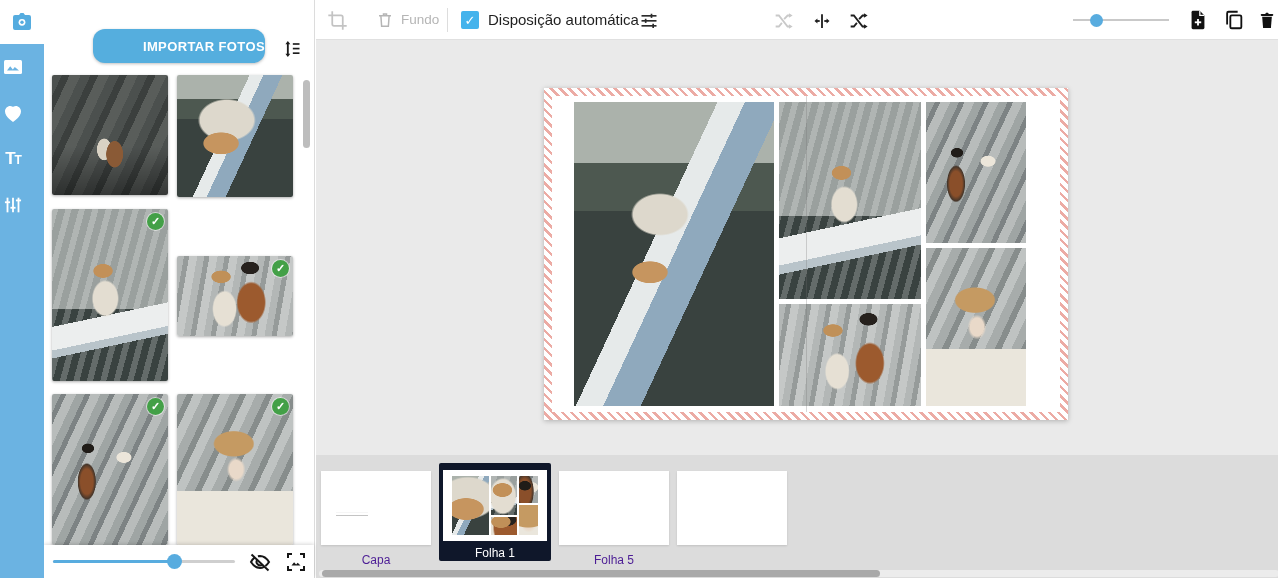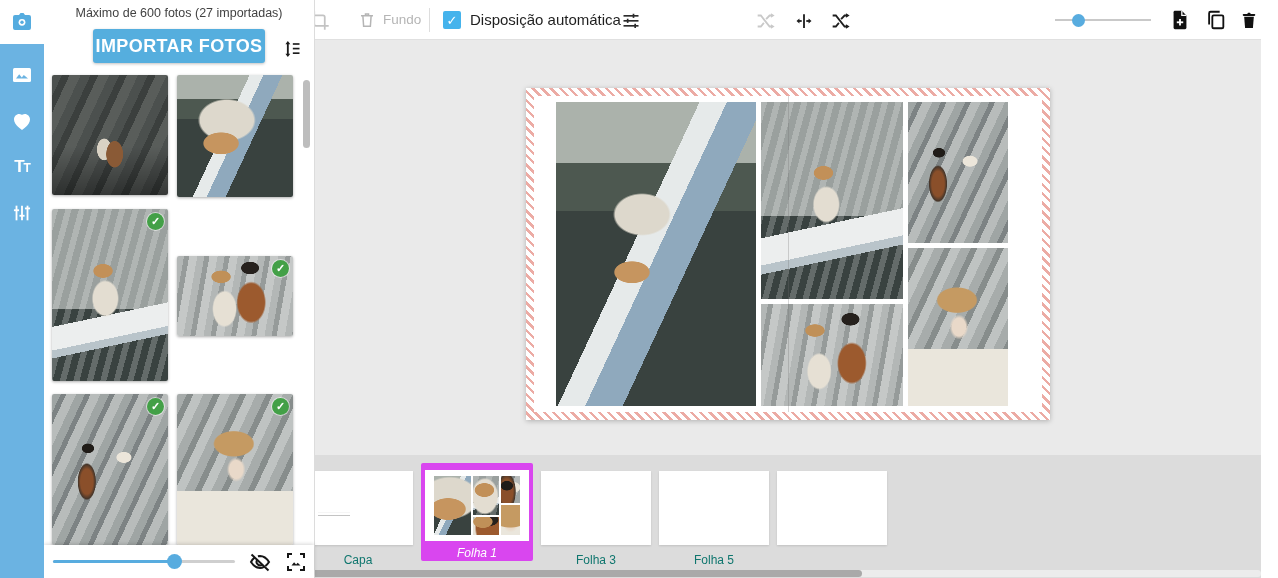--- a/index.html
+++ b/index.html
@@ -4,49 +4,49 @@
 <style>
   * { margin:0; padding:0; box-sizing:border-box; }
   html,body { width:1278px; height:578px; overflow:hidden; }
   body { font-family:"Liberation Sans", sans-serif; background:#fff; }
   .app { position:relative; width:1278px; height:578px; overflow:hidden; background:#fff; }
   svg { display:block; }
 
   
   .rail { position:absolute; left:0; top:0; width:44px; height:578px; background:#fff; z-index:30; }
   .rail-top { height:44px; display:flex; align-items:center; justify-content:center; color:#55ACDF; cursor:pointer; }
-  .rail-body { position:absolute; top:44px; left:0; right:0; bottom:0; background:#6BB3E2; display:flex; flex-direction:column; align-items:center; padding-top:18px; gap:20px; color:#fff; }
+  .rail-body { position:absolute; top:44px; left:0; right:0; bottom:0; background:#6BB3E2; display:flex; flex-direction:column; align-items:flex-start; padding-top:10px; gap:20px; color:#fff; }
   .rail-item { width:26px; height:26px; display:flex; align-items:center; justify-content:center; cursor:pointer; }
   .tt-glyph { font-weight:bold; font-size:17px; color:#fff; letter-spacing:-1px; }
   .tt-glyph small { font-size:12px; font-weight:bold; }
 
   
   .library { position:absolute; left:44px; top:0; width:271px; height:578px; background:#fff; border-right:1px solid #dcdcdc; z-index:20; }
   .lib-header { position:absolute; top:6px; left:0; right:0; text-align:center; font-size:12.5px; color:#424242; }
-  .import-btn { position:absolute; top:29px; left:49px; width:172px; height:34px; background:#55AEDE; color:#fff; border:none; border-radius:3px; font-family:inherit; font-weight:bold; font-size:18px; letter-spacing:.4px; box-shadow:0 1px 3px rgba(0,0,0,.25); cursor:pointer; }
+  .import-btn { position:absolute; top:29px; left:49px; width:172px; height:34px; background:#55AEDE; color:#fff; border:none; border-radius:12px; font-family:inherit; font-weight:bold; font-size:13px; letter-spacing:.4px; box-shadow:0 1px 3px rgba(0,0,0,.25); cursor:pointer;text-align:right; }
   .sort-icon { position:absolute; top:39px; left:238px; color:#1c1c1c; cursor:pointer; }
   .lib-grid { position:absolute; left:0; top:0; width:100%; height:545px; overflow:hidden; }
   .lib-photo { position:absolute; border-radius:2px; box-shadow:0 1px 3px rgba(0,0,0,.32); }
   .p0 { left:8px;   top:75px;  width:116px; height:120px; }
   .p1 { left:133px; top:75px;  width:116px; height:122px; }
   .p2 { left:8px;   top:209px; width:116px; height:172px; }
   .p3 { left:133px; top:256px; width:116px; height:80px;  }
   .p4 { left:8px;   top:394px; width:116px; height:151px; }
   .p5 { left:133px; top:394px; width:116px; height:151px; }
   .check-badge { position:absolute; top:4px; right:4px; width:17px; height:17px; border-radius:50%; background:#43A047; color:#fff; font-size:11px; line-height:17px; text-align:center; font-weight:bold; box-shadow:0 0 0 1px rgba(255,255,255,.55); }
   .lib-vscroll { position:absolute; left:259px; top:80px; width:7px; height:68px; background:#bdbdbd; border-radius:4px; cursor:pointer; }
   .lib-footer { position:absolute; left:0; bottom:0; width:100%; height:33px; background:#fff; box-shadow:0 -1px 4px rgba(0,0,0,.16); }
   .lib-slider { position:absolute; left:9px; top:15px; width:182px; height:3px; background:#cfcfcf; border-radius:2px; cursor:pointer; }
   .lib-slider .fill { position:absolute; left:0; top:0; height:3px; background:#58ACDF; border-radius:2px; }
   .lib-slider .knob { position:absolute; top:-6px; width:15px; height:15px; margin-left:-8px; border-radius:50%; background:#58ACDF; }
   .eye-off-icon { position:absolute; left:204px; top:5px; color:#161616; cursor:pointer; }
   .frame-icon { position:absolute; left:240px; top:5px; color:#161616; cursor:pointer; }
 
   
-  .main { position:absolute; left:298px; top:0; width:963px; height:578px; }
+  .main { position:absolute; left:316px; top:0; width:963px; height:578px; }
   .toolbar { position:absolute; top:0; left:0; width:100%; height:40px; background:#fff; border-bottom:1px solid #e0e0e0; z-index:10; }
   .toolbar .abs { position:absolute; }
   .crop-icon { left:11px; top:10px; color:#c3c3c3; cursor:pointer; }
   .fundo-group { left:60px; top:10px; display:flex; align-items:center; gap:7px; color:#b5b5b5; cursor:pointer; }
   .fundo-label { font-size:13.5px; }
   .tdivider { left:131px; top:8px; height:24px; width:1px; background:#ddd; }
   .cbx { left:145px; top:11px; width:18px; height:18px; border-radius:2px; background:#fff; border:2px solid #9e9e9e; color:#fff; font-size:13px; line-height:15px; text-align:center; cursor:pointer; }
   .cbx.on { background:#45B3EC; border-color:#45B3EC; }
   .auto-label { left:172px; top:11px; font-size:15px; color:#1f1f1f;text-align:center; }
   .tune-icon { left:323px; top:10px; color:#2c2c2c; cursor:pointer; }
@@ -68,22 +68,22 @@
   .s1 { left:235px; top:14px;  width:142px; height:197px; }
   .s2 { left:382px; top:14px;  width:100px; height:141px; }
   .s3 { left:235px; top:216px; width:142px; height:102px; }
   .s4 { left:382px; top:160px; width:100px; height:158px; }
 
   
   .filmstrip { position:absolute; top:455px; left:0; width:100%; height:123px; background:#DCDCDC; }
   .tiles { position:absolute; left:5px; top:0; display:flex; gap:8px; align-items:flex-start; }
   .tile { width:110px; padding-top:16px; display:flex; flex-direction:column; align-items:center; cursor:pointer; flex:0 0 auto; }
   .tile .thumb { width:110px; height:74px; background:#fff; box-shadow:0 1px 2px rgba(0,0,0,.12); position:relative; overflow:hidden; }
-  .tile .label { margin-top:8px; font-size:12px; color:#0f766e; white-space:nowrap; }
-  .tile.selected { width:112px; padding:7px 4px 0; margin-top:8px; height:98px; border-radius:2px; background:#d946ef;font-style:italic; }
+  .tile .label { margin-top:8px; font-size:12px; color:#4c1d95; white-space:nowrap; }
+  .tile.selected { width:112px; padding:7px 4px 0; margin-top:8px; height:98px; border-radius:2px; background:#0f172a; }
   .tile.selected .thumb { width:98px; height:65px; border:3px solid #fff; box-sizing:content-box; box-shadow:none; }
   .tile.selected .label { color:#fff; margin-top:5px; }
   .cover-lines { position:absolute; left:14%; top:56%; width:32px; height:5px;
     background:linear-gradient(#f5f5f5 0 1px, transparent 1px 3px, #bdbdbd 3px 4px, transparent 4px); opacity:.9; }
   .mini { position:absolute; }
   .m0 { left:6px;  top:3px;  width:37px; height:59px; }
   .m1 { left:45px; top:3px;  width:26px; height:39px; }
   .m2 { left:73px; top:3px;  width:19px; height:27px; }
   .m3 { left:45px; top:44px; width:26px; height:18px; }
   .m4 { left:73px; top:32px; width:19px; height:30px; }
@@ -181,21 +181,20 @@
         <div class="lib-photo p3 sc-couple">
           <span class="check-badge">✓</span>
         </div>
         <div class="lib-photo p4 sc-man-rock">
           <span class="check-badge">✓</span>
         </div>
         <div class="lib-photo p5 sc-woman-hat">
           <span class="check-badge">✓</span>
         </div>
       </div>
-    <div class="lib-header">Máximo de 600 fotos (27 importadas)</div>
     <button class="import-btn">IMPORTAR FOTOS</button>
     <span class="sort-icon">
       <svg width="20" height="20" viewBox="0 0 24 24">
           <path d="M7 2.5l3 3.7H8.1v11.6H9.9L7 21.5l-2.9-3.7h1.8V6.2H4.1z" fill="currentColor"></path>
           <g stroke="currentColor" stroke-width="2">
             <line x1="13" y1="6" x2="21" y2="6"></line>
             <line x1="13" y1="11.5" x2="21" y2="11.5"></line>
             <line x1="13" y1="17" x2="21" y2="17"></line>
           </g>
         </svg>
@@ -347,24 +346,20 @@
               <div class="mini m0 sc-boat-lean"></div>
               <div class="mini m1 sc-boat-sit"></div>
               <div class="mini m2 sc-man-rock"></div>
               <div class="mini m3 sc-couple"></div>
               <div class="mini m4 sc-woman-hat"></div>
             </div>
             <div class="label">Folha 1</div>
           </div>
           <div class="tile">
             <div class="thumb blank"></div>
-            <div class="label">Folha 3</div>
-          </div>
-          <div class="tile">
-            <div class="thumb blank"></div>
             <div class="label">Folha 5</div>
           </div>
           <div class="tile">
             <div class="thumb blank"></div>
             <div class="label"></div>
           </div>
         </div>
       <div class="hscroll">
         <div class="hthumb"></div>
       </div>

